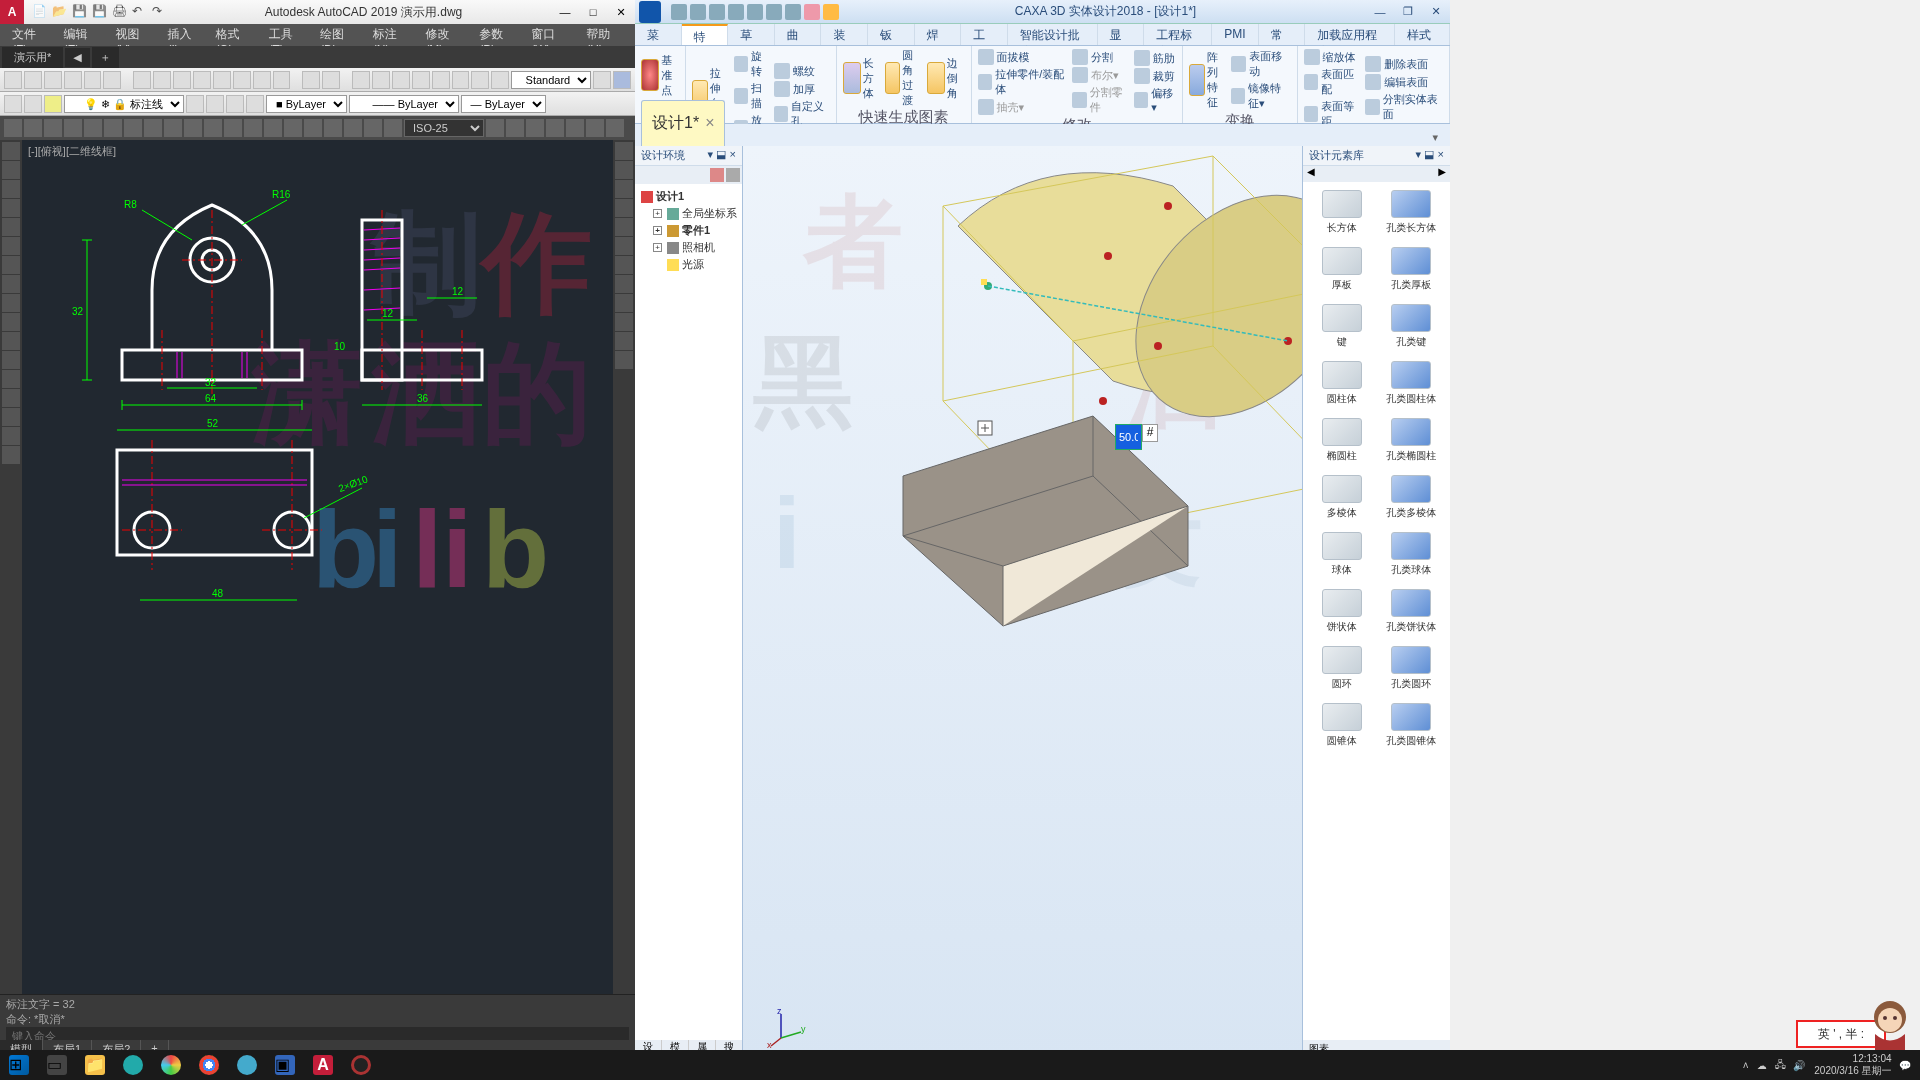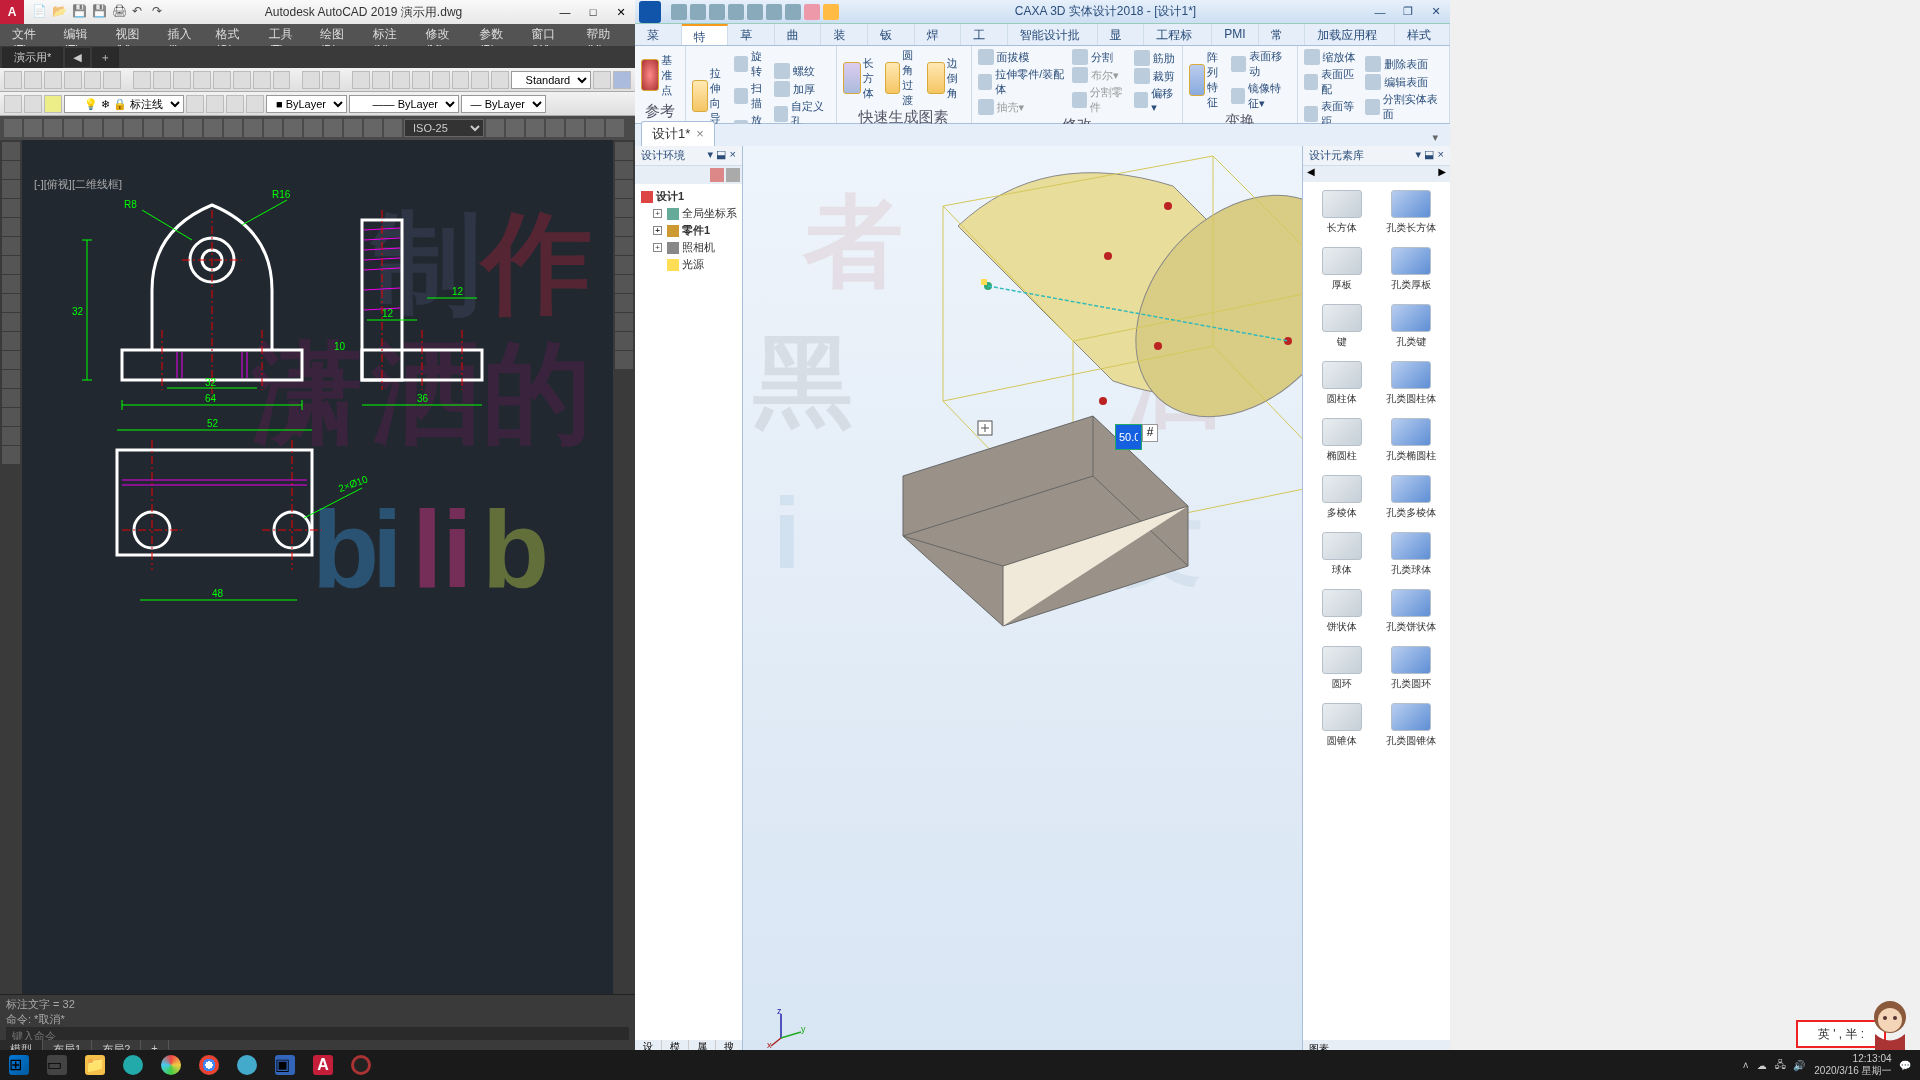--- a/index.html
+++ b/index.html
@@ -26,21 +26,21 @@
 .tb { width:18px; height:18px; background:#ddd; border:1px solid #bbb; }
 .sel { height:18px; background:#fff; border:1px solid #999; font-size:11px; padding:0 4px; min-width:80px;text-align:right; }
 .ac-tool3 { height:24px; background:#4a4a4a; display:flex; gap:2px; padding:0 4px; align-items:center; }
 .tb3 { width:18px; height:18px; background:#666; }
 .sel3 { height:18px; background:#333; border:1px solid #666; color:#ccc; font-size:11px; padding:0 4px; min-width:80px; }
 .ac-main { flex:1; display:flex; position:relative; }
 .ac-lt { width:22px; background:#3a3a3a; display:flex; flex-direction:column; gap:1px; padding:2px; }
 .lt { width:18px; height:18px; background:#555; }
 .ac-canvas { flex:1; background:#212830; position:relative; overflow:hidden; }
 .ac-rt { width:22px; background:#3a3a3a; display:flex; flex-direction:column; gap:1px; padding:2px; }
-.view-lbl { position:absolute; top:4px; left:12px; color:#aaa; font-size:11px;margin-top:33px; }
+.view-lbl { position:absolute; top:4px; left:6px; color:#aaa; font-size:11px; }
 .wm-glyph { position:absolute; font-size:110px; font-weight:900; color:#3a4055; opacity:.55; }
 .wm-glyph.r { color:#822438; }
 .wm-glyph.g1 { color:#4f2048; }
 
 
 .cad svg { position:absolute; top:0; left:0; }
 .dim { stroke:#0f0; stroke-width:1; fill:none; }
 .dimtxt { fill:#0f0; font-size:10px; }
 .part { stroke:#fff; stroke-width:3; fill:none; }
 .hatch { stroke:#e0e; stroke-width:1; }
@@ -68,21 +68,21 @@
 .rgroup { border-right:1px solid #cfdcea; padding:2px 6px; display:flex; flex-direction:column; font-size:11px; }
 .rgroup-body { flex:1; display:flex; gap:4px; align-items:center; }
 .rgroup-lbl { text-align:center; color:#556; font-size:15px; }
 .rbig { width:38px; display:flex; flex-direction:row; align-items:center; gap:2px; font-size:11px; color:#2a4d7a; cursor:pointer; }
 .ricon { width:32px; height:32px; background:linear-gradient(#ffe9b3,#f5c563); border:1px solid #d9a93a; border-radius:3px; }
 .rsmall { display:flex; align-items:center; gap:3px; font-size:11px; color:#2a4d7a; cursor:pointer; padding:1px 0; }
 .rsicon { width:16px; height:16px; background:#bcd; border-radius:2px; }
 .rcol { display:flex; flex-direction:column; gap:0px; }
 
 .cx-doc-tabs { height:22px; background:#e5eef9; display:flex; align-items:end; padding:0 6px; }
-.dtab { background:#ffffff; padding:3px 10px; font-size:13px; border:1px solid #a8c0dc; border-bottom:none; border-radius:3px 3px 0 0; color:#333; position:relative; }
+.dtab { background:#fef9c3; padding:12px 10px; font-size:16px; border:1px solid #a8c0dc; border-bottom:none; border-radius:3px 3px 0 0; color:#333; position:relative; }
 .dtab .x { margin-left:6px; color:#888; cursor:pointer; }
 
 .cx-body { flex:1; display:flex; }
 .cx-left { width:108px; background:#f0f4f9; border-right:1px solid #a8c0dc; display:flex; flex-direction:column; }
 .cx-left-hdr { height:20px; font-size:11px; padding:2px 6px; color:#2a4d7a; display:flex; justify-content:space-between; border-bottom:1px solid #cfdcea; }
 .tree { flex:1; background:#fff; font-size:11px; padding:4px; }
 .tnode { padding:1px 0 1px 14px; color:#333; display:flex; align-items:center; gap:3px; cursor:pointer; }
 .tnode .ti { width:12px; height:12px; background:#6a9; }
 .tnode.root { padding-left:2px; font-weight:bold;align-items:center; }
 .tn-exp { width:9px; height:9px; border:1px solid #888; font-size:8px; line-height:8px; text-align:center; margin-right:2px; }

